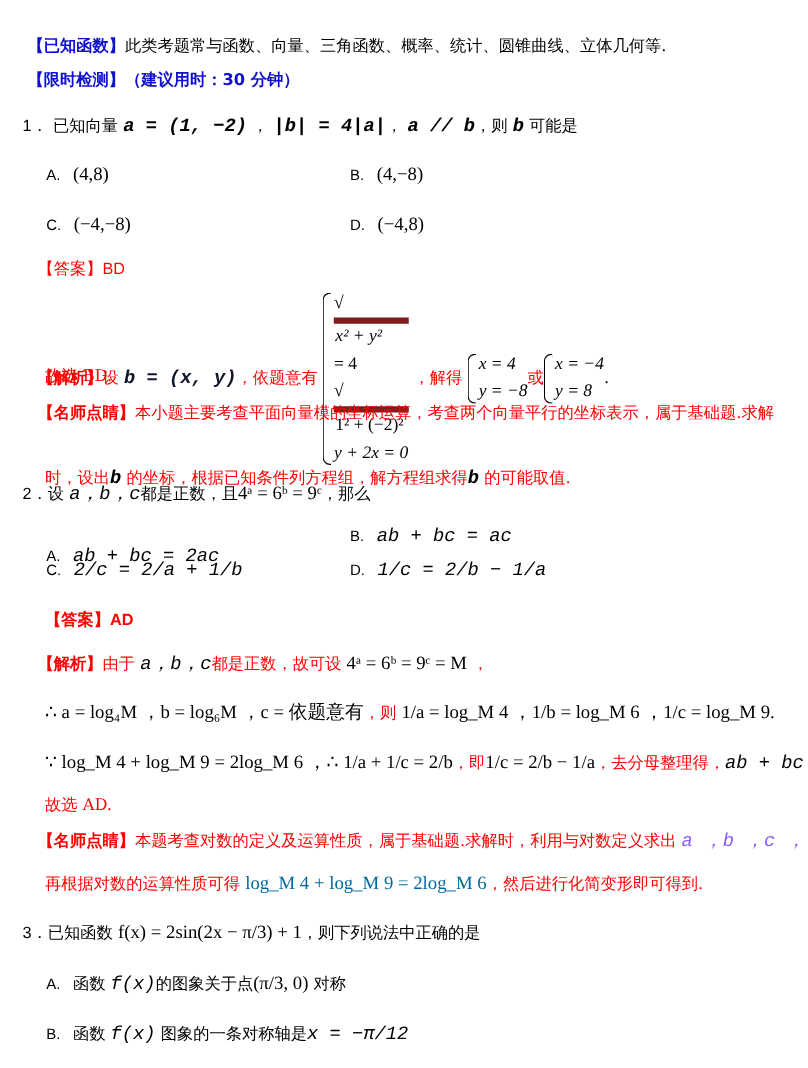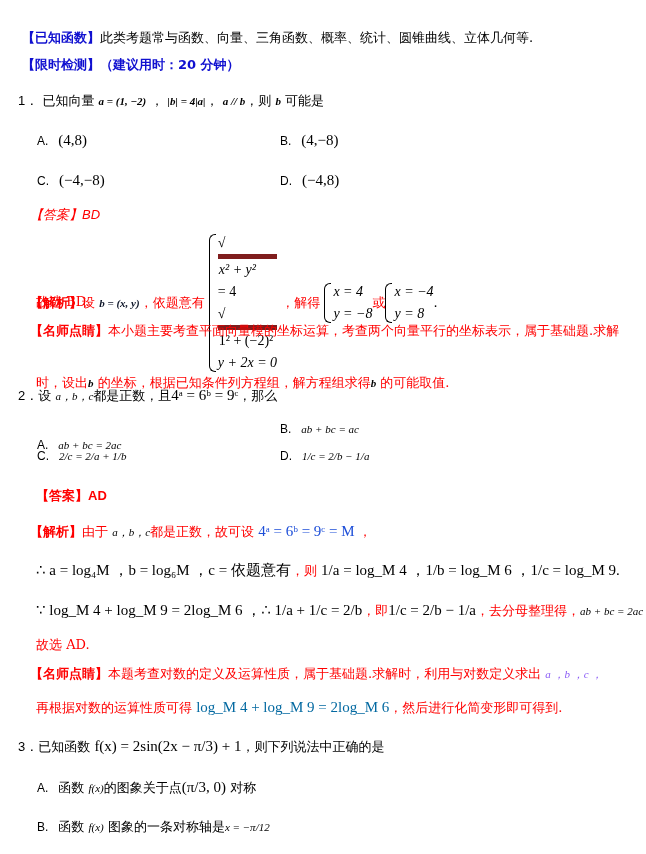--- a/index.html
+++ b/index.html
@@ -2,37 +2,37 @@
 <html><head>
 <meta charset="utf-8">
 <style>
   * { box-sizing: border-box; margin: 0; padding: 0; }
   html, body { width: 646px; height: 854px; background: #ffffff; overflow: hidden; }
   body { position: relative; font-family: "DejaVu Serif", "Liberation Serif", serif; color: #000; font-size: 13px; }
   .line { position: absolute; white-space: nowrap; line-height: 18px; }
   .blue { color: #1010d0; font-weight: bold; font-family: "DejaVu Sans", sans-serif; }
   .red { color: #ff0000; }
   .sans { font-family: "Liberation Sans", "DejaVu Sans", sans-serif; }
-  .math { font-family: Liberation Serif, serif; font-style: italic; font-size: 11px; }
+  .math { font-family: Liberation Mono, monospace; font-style: italic; font-size: 15px; }
   .mathr { font-family: "Liberation Serif", "DejaVu Serif", serif; font-size: 15px; }
   .bold { font-weight: bold; }
   .opt-label { font-family: "Liberation Sans", sans-serif; font-size: 12px; margin-right: 10px; }
   .sys { display: inline-block; vertical-align: middle; position: relative; padding-left: 9px; font-family: "Liberation Serif", serif; font-style: italic; font-size: 14px; line-height: 22px; color: #000; }
   .sys::before { content: ""; position: absolute; left: 0; top: 2px; bottom: 2px; width: 6px; border: 1px solid #000; border-right: none; border-radius: 6px 0 0 6px; }
   .sys span { display: block; }
   .sqrt { border-top: 5px solid #7f1d1d; padding: 0 1px; }
 </style>
 </head>
 <body>
 
 <div class="line" style="left:22px; top:29px;">
   <span class="blue">【已知函数】</span><span>此类考题常与函数、向量、三角函数、概率、统计、圆锥曲线、立体几何等.</span>
 </div>
 <div class="line" style="left:22px; top:56px;">
-  <span class="blue">【限时检测】</span><span class="blue">（建议用时：20 分钟）</span>
+  <span class="blue">【限时检测】</span><span class="blue">（建议用时：30 分钟）</span>
 </div>
 
 <div class="line" style="left:18px; top:92px;">
   <span class="sans">1．</span>
   <span>已知向量</span>
   <span class="math bold">a = (1, −2)</span> ，
   <span class="math bold">|b| = 4|a|</span>，
   <span class="math bold">a // b</span><span>，则</span>
   <span class="math bold">b</span>
   <span>可能是</span>
@@ -44,21 +44,21 @@
 <div class="line" style="left:280px; top:131px;">
   <span class="opt-label">B.</span><span class="mathr">(4,−8)</span>
 </div>
 <div class="line" style="left:37px; top:171px;">
   <span class="opt-label">C.</span><span class="mathr">(−4,−8)</span>
 </div>
 <div class="line" style="left:280px; top:171px;">
   <span class="opt-label">D.</span><span class="mathr">(−4,8)</span>
 </div>
 
-<div class="line red" style="left:30px; top:206px;font-style:italic;">
+<div class="line red" style="left:30px; top:206px;">
   <span>【答案】</span><span class="sans">BD</span>
 </div>
 
 <div class="line red" style="left:30px; top:232px; line-height:50px;">
   <span class="bold">【解析】</span><span>设</span>
   <span class="math bold" style="color:#0f172a">b = (x, y)</span><span>，依题意有</span>
   <span class="sys">
     <span>
         <span style="font-style:normal">√</span>
         <span class="sqrt">x² + y²</span> 
@@ -109,21 +109,21 @@
   <span class="opt-label">D.</span><span class="math">1/c = 2/b − 1/a</span>
 </div>
 
 <div class="line red" style="left:36px; top:487px;font-weight:bold;">
   <span>【答案】</span><span class="sans">AD</span>
 </div>
 
 <div class="line red" style="left:30px; top:522px;">
   <span class="bold">【解析】</span><span>由于</span>
   <span class="math" style="color:#000">a，b，c</span><span>都是正数，故可设</span>
-  <span class="mathr" style="color:#1d4ed8">4ᵃ = 6ᵇ = 9ᶜ = M</span> ，
+  <span class="mathr" style="color:#000000">4ᵃ = 6ᵇ = 9ᶜ = M</span> ，
 </div>
 
 <div class="line" style="left:36px; top:561px;">
   <span class="mathr">∴ a = log₄M ，b = log₆M ，c = 依题意有</span><span class="red">，则</span>
   <span class="mathr">1/a = log_M 4 ，1/b = log_M 6 ，1/c = log_M 9.</span>
 </div>
 
 <div class="line" style="left:36px; top:601px;">
   <span class="mathr">∵ log_M 4 + log_M 9 = 2log_M 6 ，∴ 1/a + 1/c = 2/b</span><span class="red">，即</span><span class="mathr">1/c = 2/b − 1/a</span><span class="red">，去分母整理得，</span><span class="math">ab + bc = 2ac .</span>
 </div>

